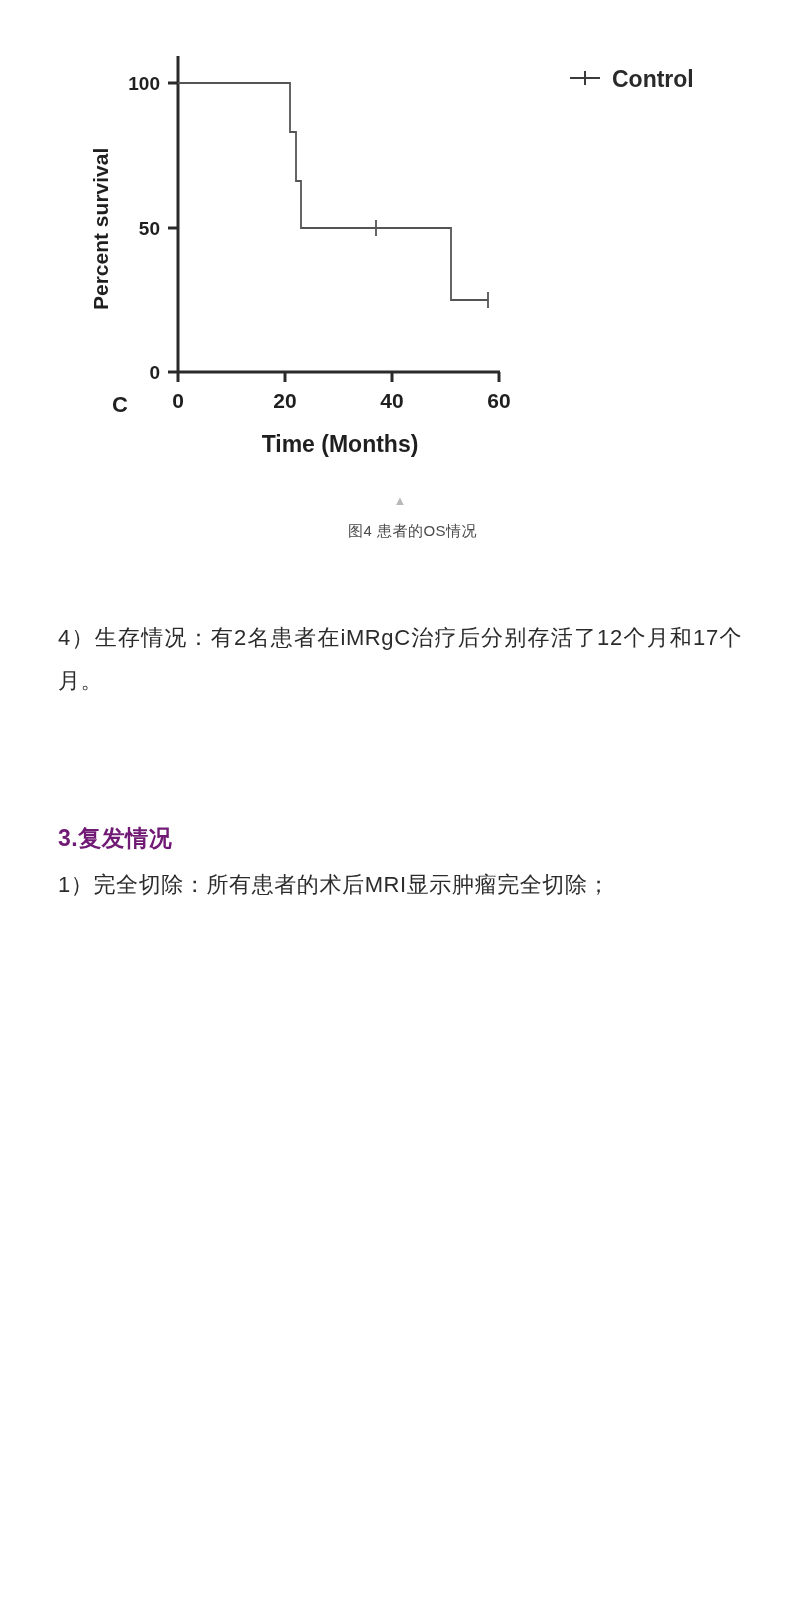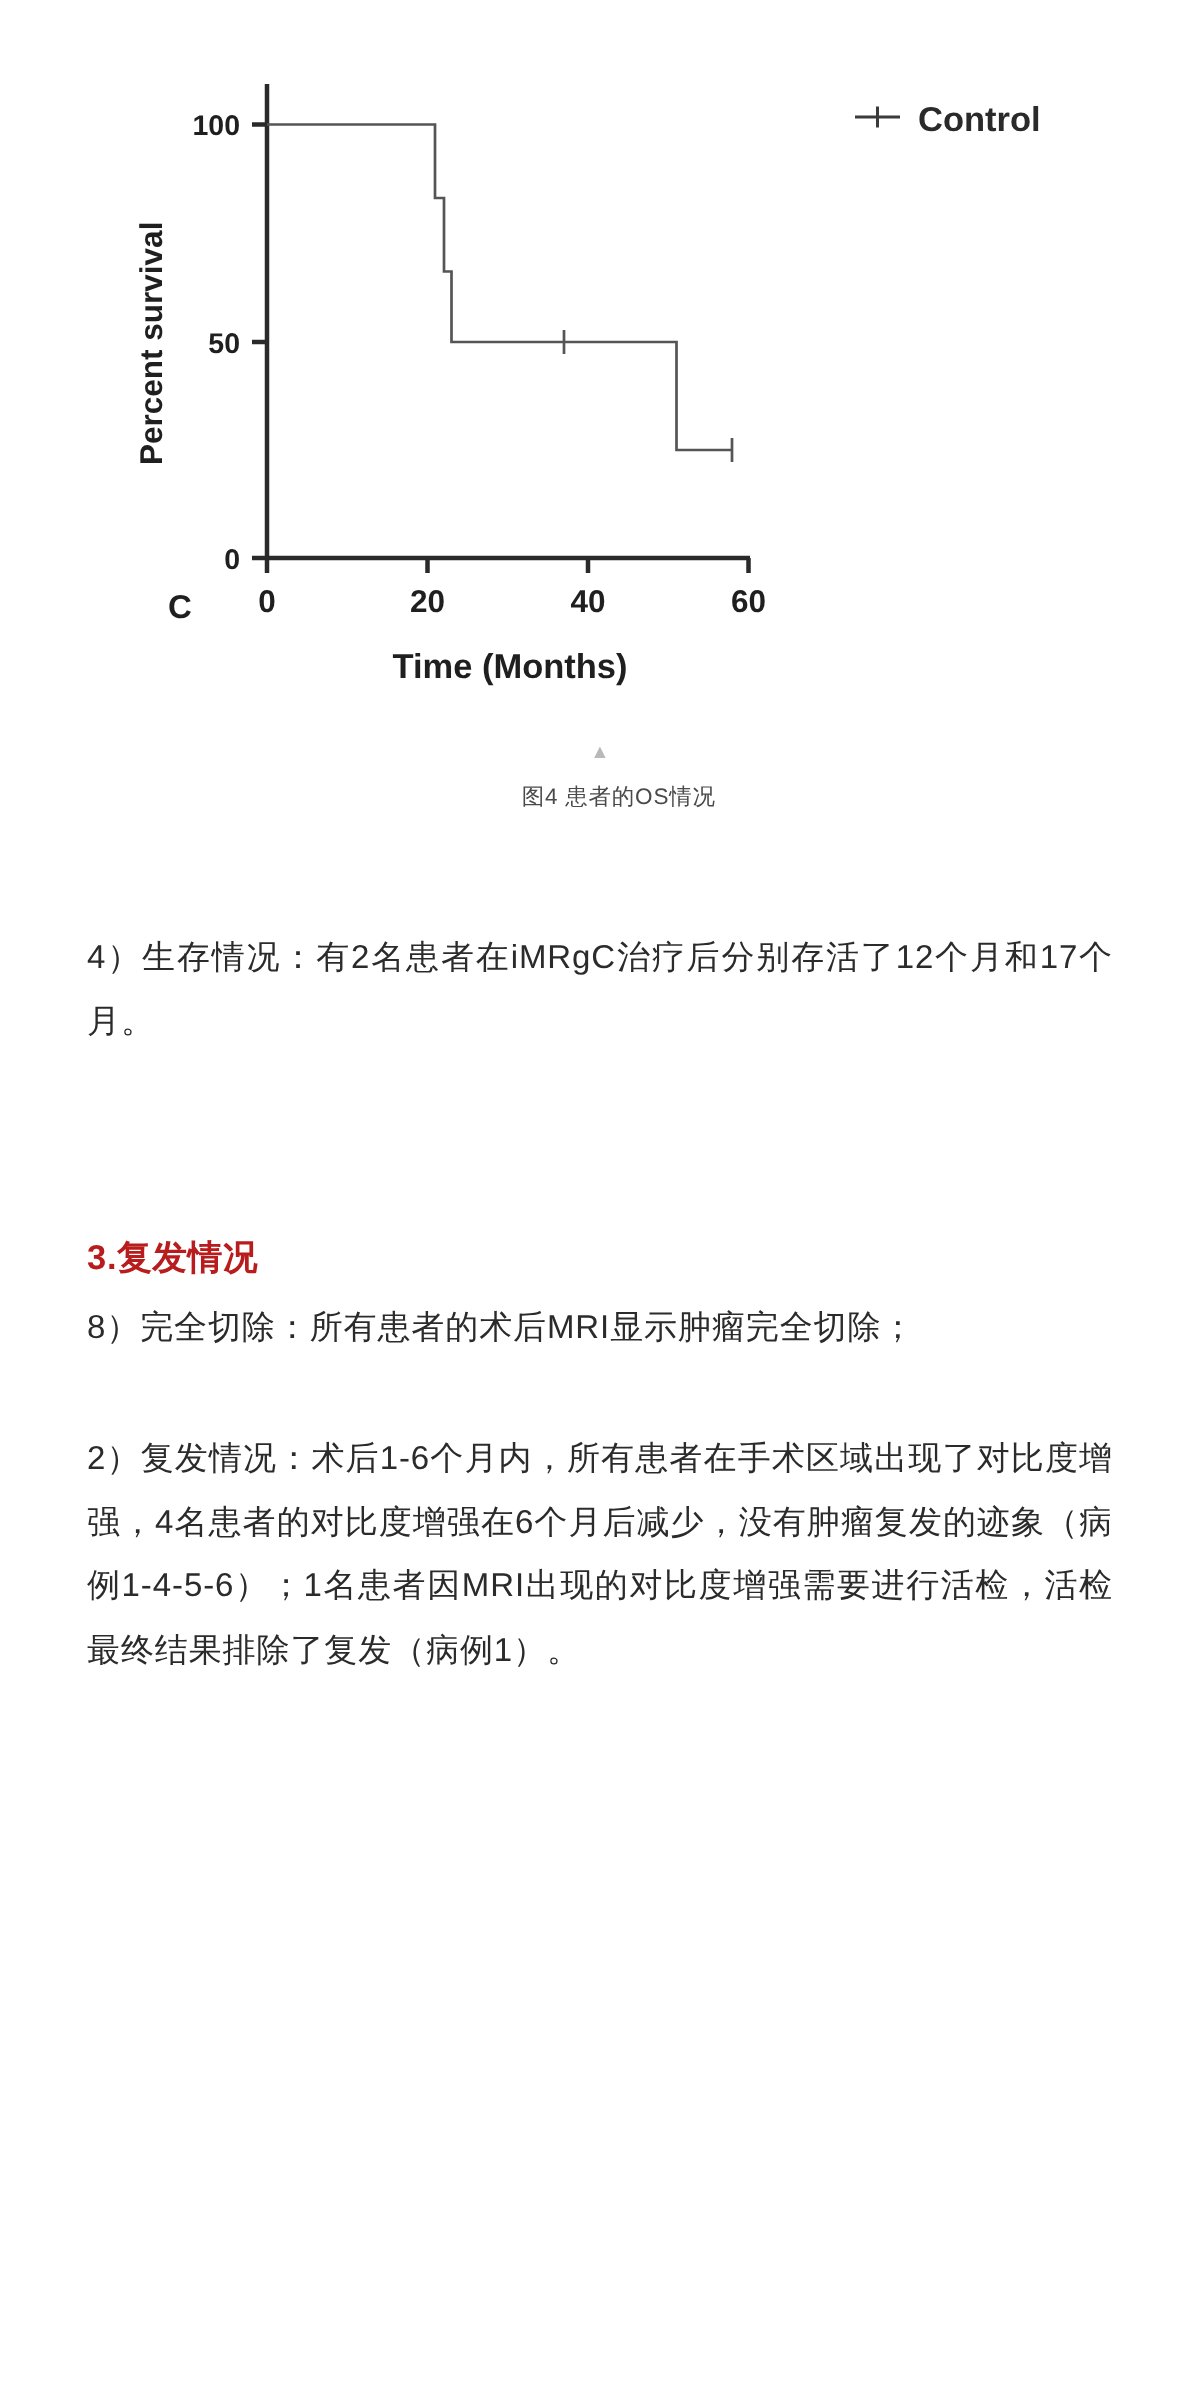--- a/index.html
+++ b/index.html
@@ -62,21 +62,21 @@
     font-size: 22px;
     line-height: 1.95;
     color: #2b2b2b;
     margin: 0 0 26px 0;
     letter-spacing: 0.6px;
     text-align: justify;
   }
   h3.section-title {
     font-size: 23px;
     font-weight: bold;
-    color: #b91c1c;
+    color: #701a75;
     margin: 52px 0 10px 0;
     letter-spacing: 0.5px;
   }
   .spacer-lg { height: 42px; }
   .spacer-sm { height: 18px; }
 </style>
 </head>
 <body>
 
 <div class="page">
@@ -137,20 +137,19 @@
     <div class="fig-caption">图4 患者的OS情况</div>
   </div>
 
   <div class="content">
     <p class="para">4）生存情况：有2名患者在iMRgC治疗后分别存活了12个月和17个月。</p>
 
     <div class="spacer-lg"></div>
 
     <h3 class="section-title">3.复发情况</h3>
 
-    <p class="para">8）完全切除：所有患者的术后MRI显示肿瘤完全切除；</p>
+    <p class="para">1）完全切除：所有患者的术后MRI显示肿瘤完全切除；</p>
 
     <div class="spacer-sm"></div>
 
-    <p class="para">2）复发情况：术后1-6个月内，所有患者在手术区域出现了对比度增强，4名患者的对比度增强在6个月后减少，没有肿瘤复发的迹象（病例1-4-5-6）；1名患者因MRI出现的对比度增强需要进行活检，活检最终结果排除了复发（病例1）。</p>
   </div>
 
 </div>
 
 </body></html>

